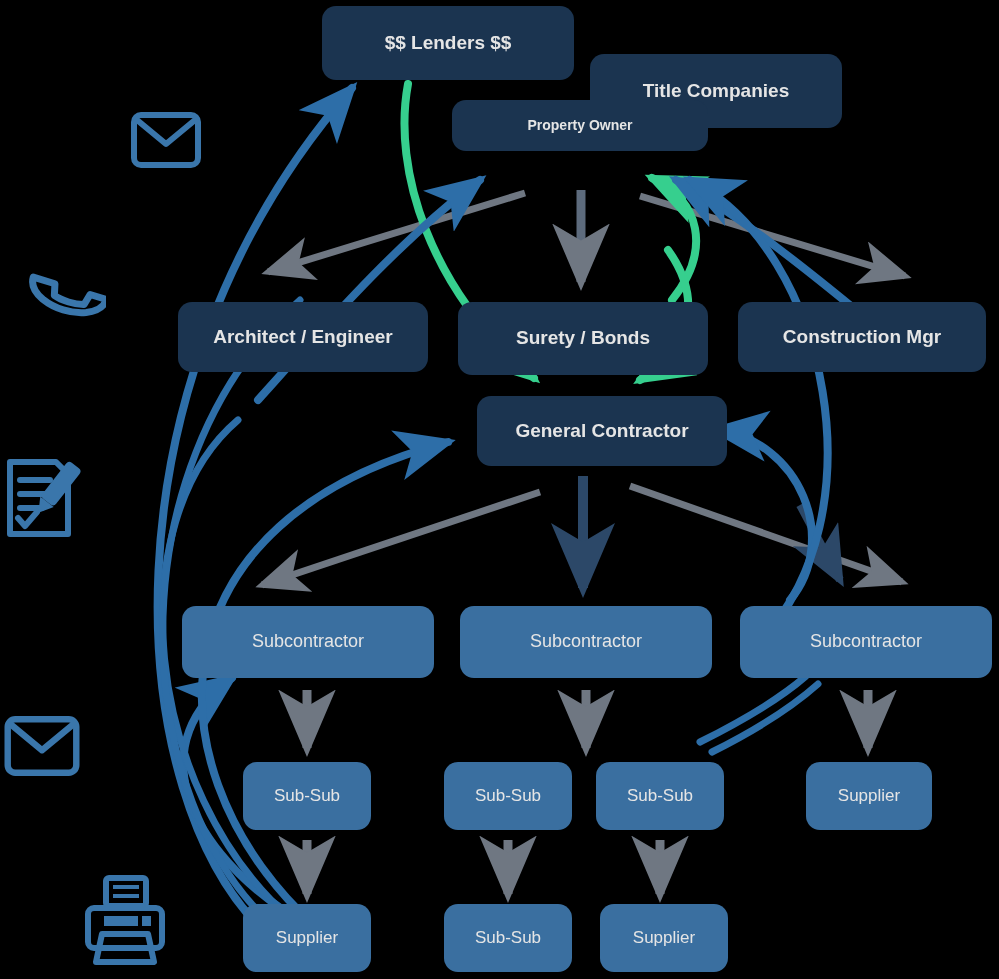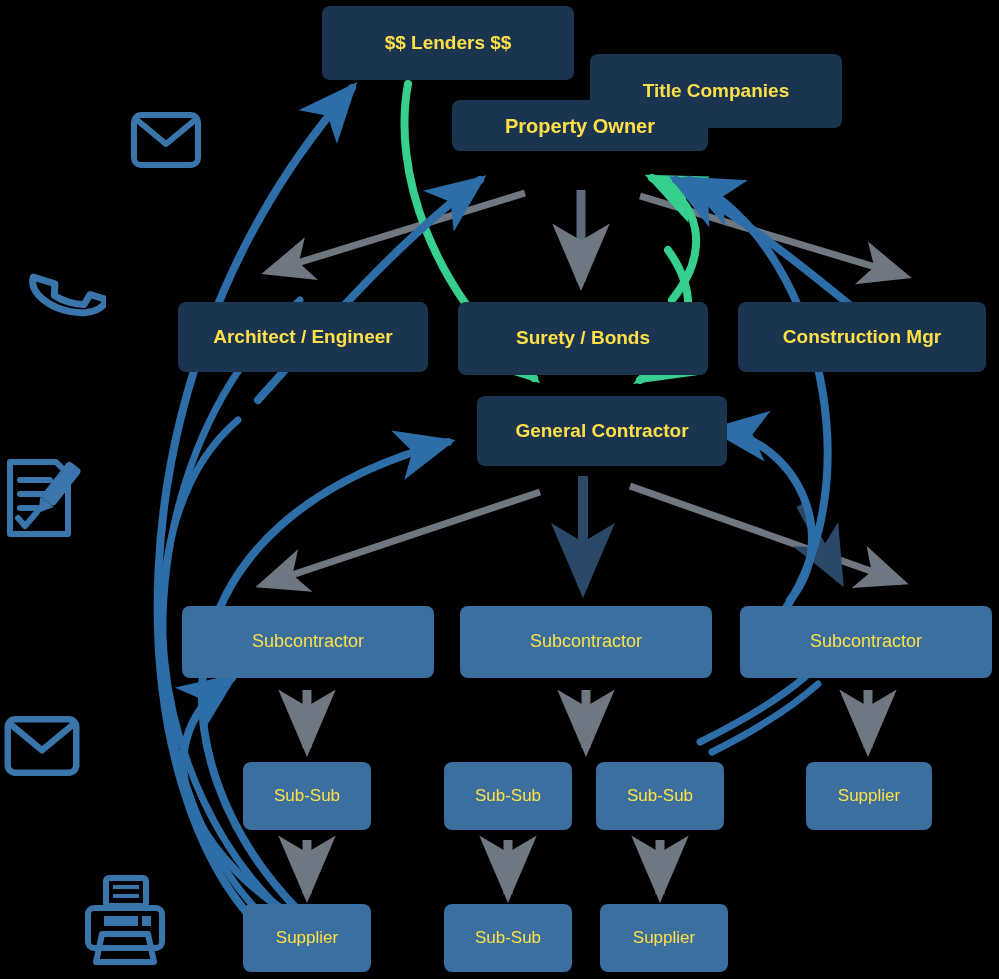--- a/index.html
+++ b/index.html
@@ -3,21 +3,21 @@
 <meta charset="utf-8">
 <style>
   html,body{margin:0;padding:0;background:#000;}
   #stage{
     position:relative;width:999px;height:979px;background:#000;overflow:hidden;
     font-family:"Liberation Sans",sans-serif;
   }
   #edges{position:absolute;left:0;top:0;width:999px;height:979px;pointer-events:none;}
   .node{
     position:absolute;display:flex;align-items:center;justify-content:center;
-    border-radius:8px;color:#fde047;text-align:center;line-height:1.1;
+    border-radius:14px;color:#e5e5e5;text-align:center;line-height:1.1;
     box-sizing:border-box;padding:4px 8px;
   }
   .tier-dark{background:#1b3450;font-weight:bold;}
   .tier-mid{background:#3a6fa0;font-weight:normal;}
   .icon{position:absolute;}
   .icon svg{display:block;}
 </style>
 </head>
 <body>
 
@@ -118,21 +118,21 @@
     </g>
   </svg>
 
   <div id="nodes">
       <div class="node tier-dark" style="left: 322px; top: 6px; width: 252px; height: 74px; font-size: 19px;">
         <span>$$ Lenders $$</span>
       </div>
       <div class="node tier-dark" style="left: 590px; top: 6px; width: 252px; height: 74px; font-size: 19px; margin-top: 48px;">
         <span>Title Companies</span>
       </div>
-      <div class="node tier-dark" style="left: 452px; top: 100px; width: 256px; height: 51px; font-size: 20px;">
+      <div class="node tier-dark" style="left: 452px; top: 100px; width: 256px; height: 51px; font-size: 14px;">
         <span>Property Owner</span>
       </div>
       <div class="node tier-dark" style="left: 178px; top: 302px; width: 250px; height: 70px; font-size: 19px;">
         <span>Architect / Engineer</span>
       </div>
       <div class="node tier-dark" style="left: 458px; top: 302px; width: 250px; height: 73px; font-size: 19px;">
         <span>Surety / Bonds</span>
       </div>
       <div class="node tier-dark" style="left: 738px; top: 302px; width: 248px; height: 70px; font-size: 19px;">
         <span>Construction Mgr</span>

